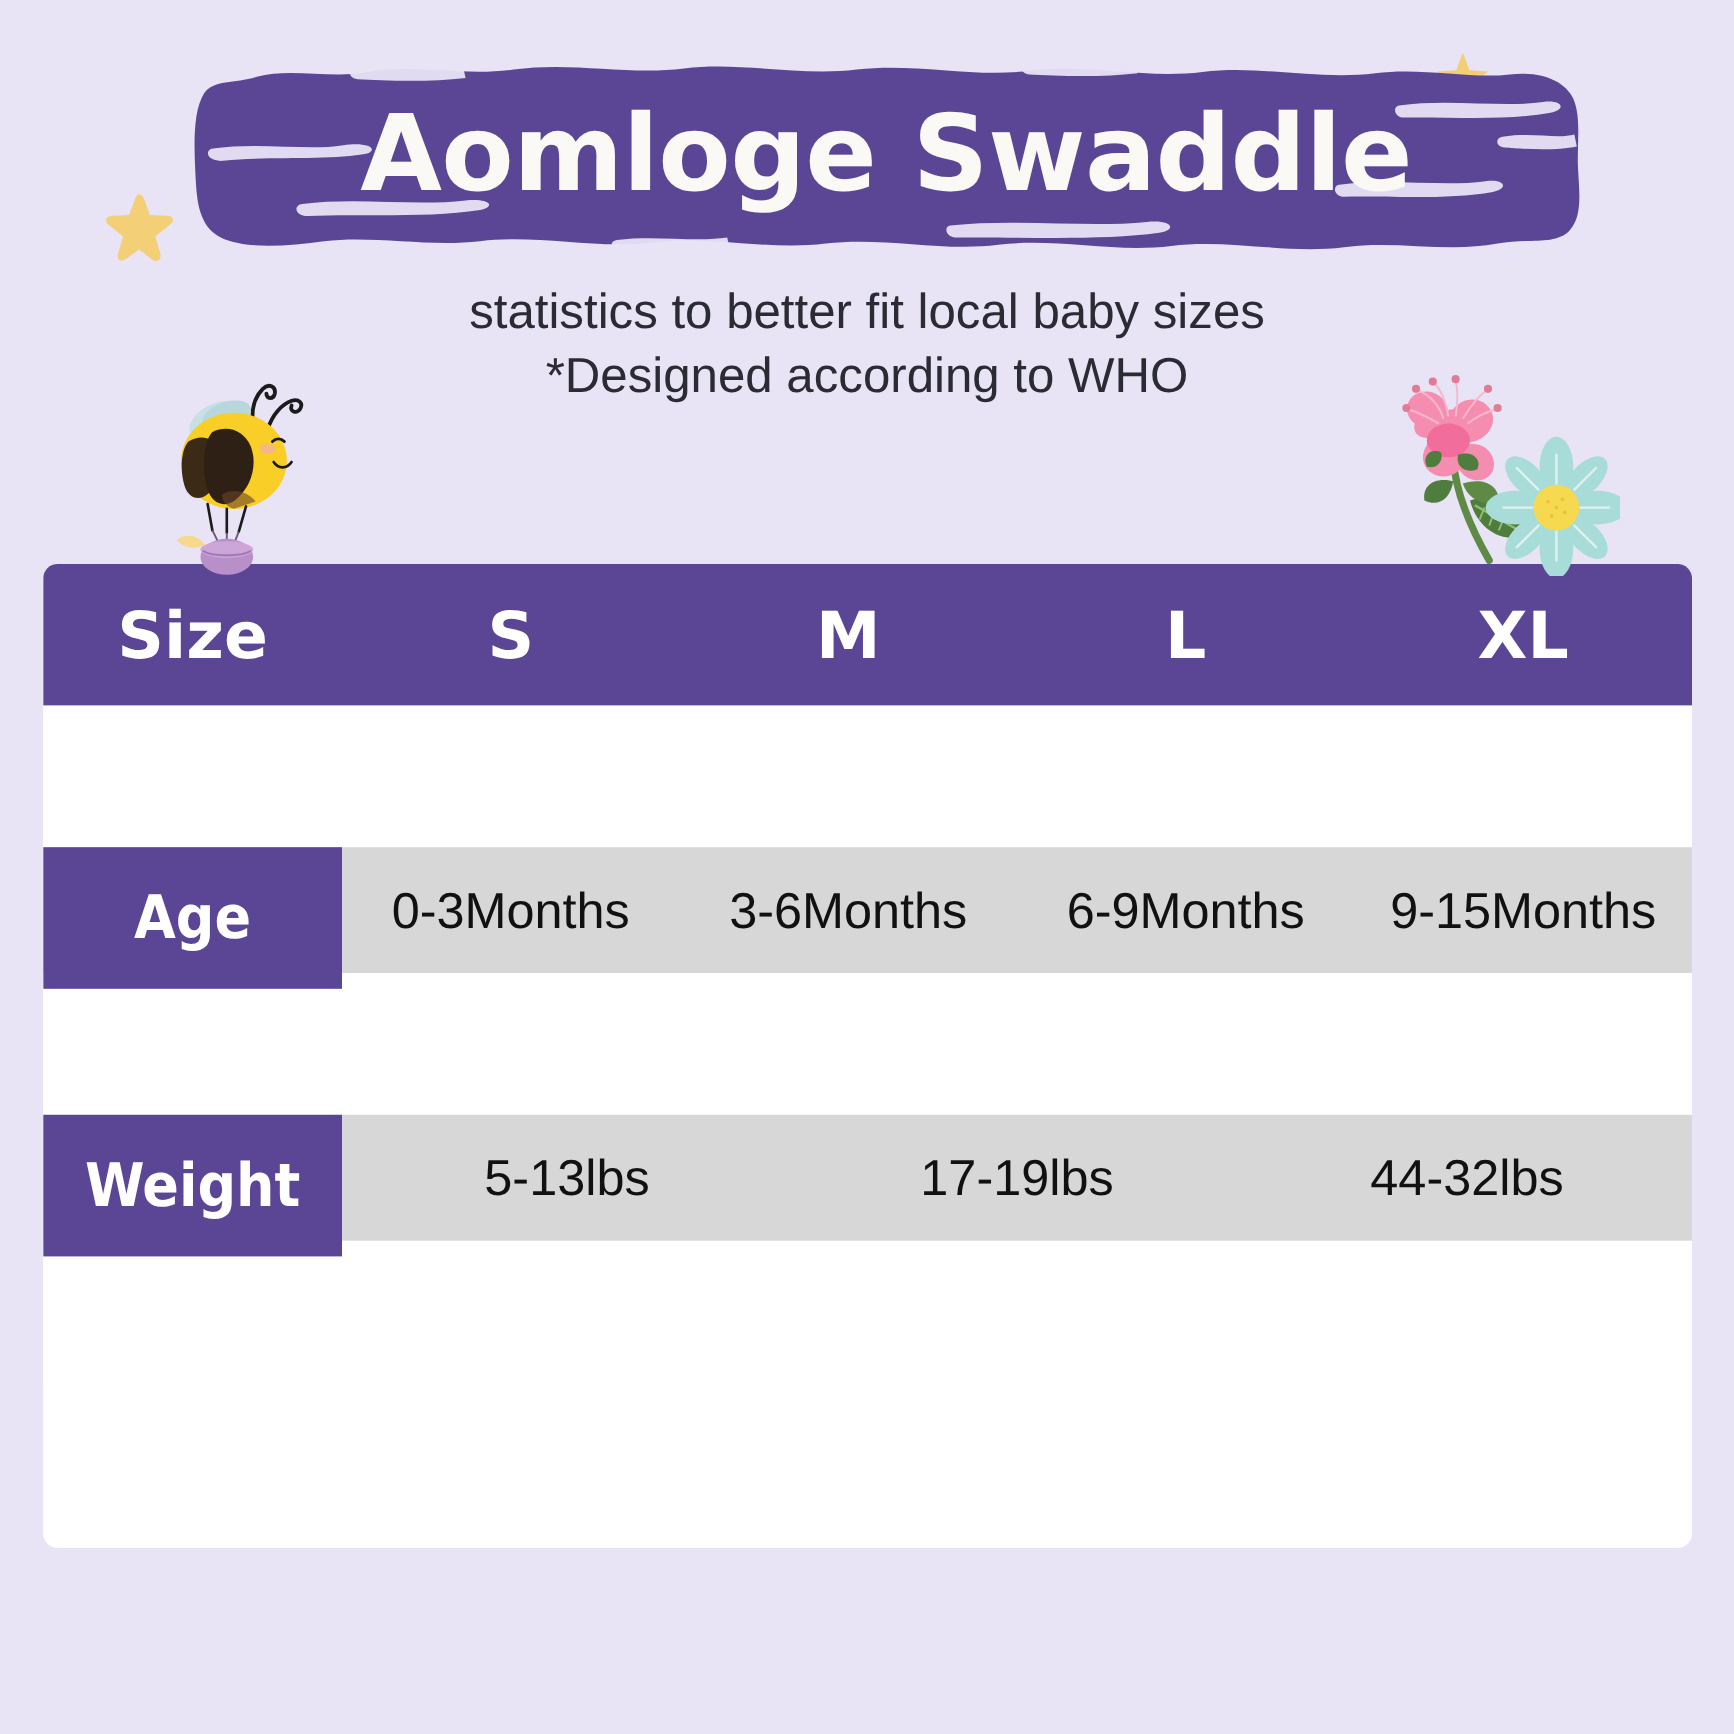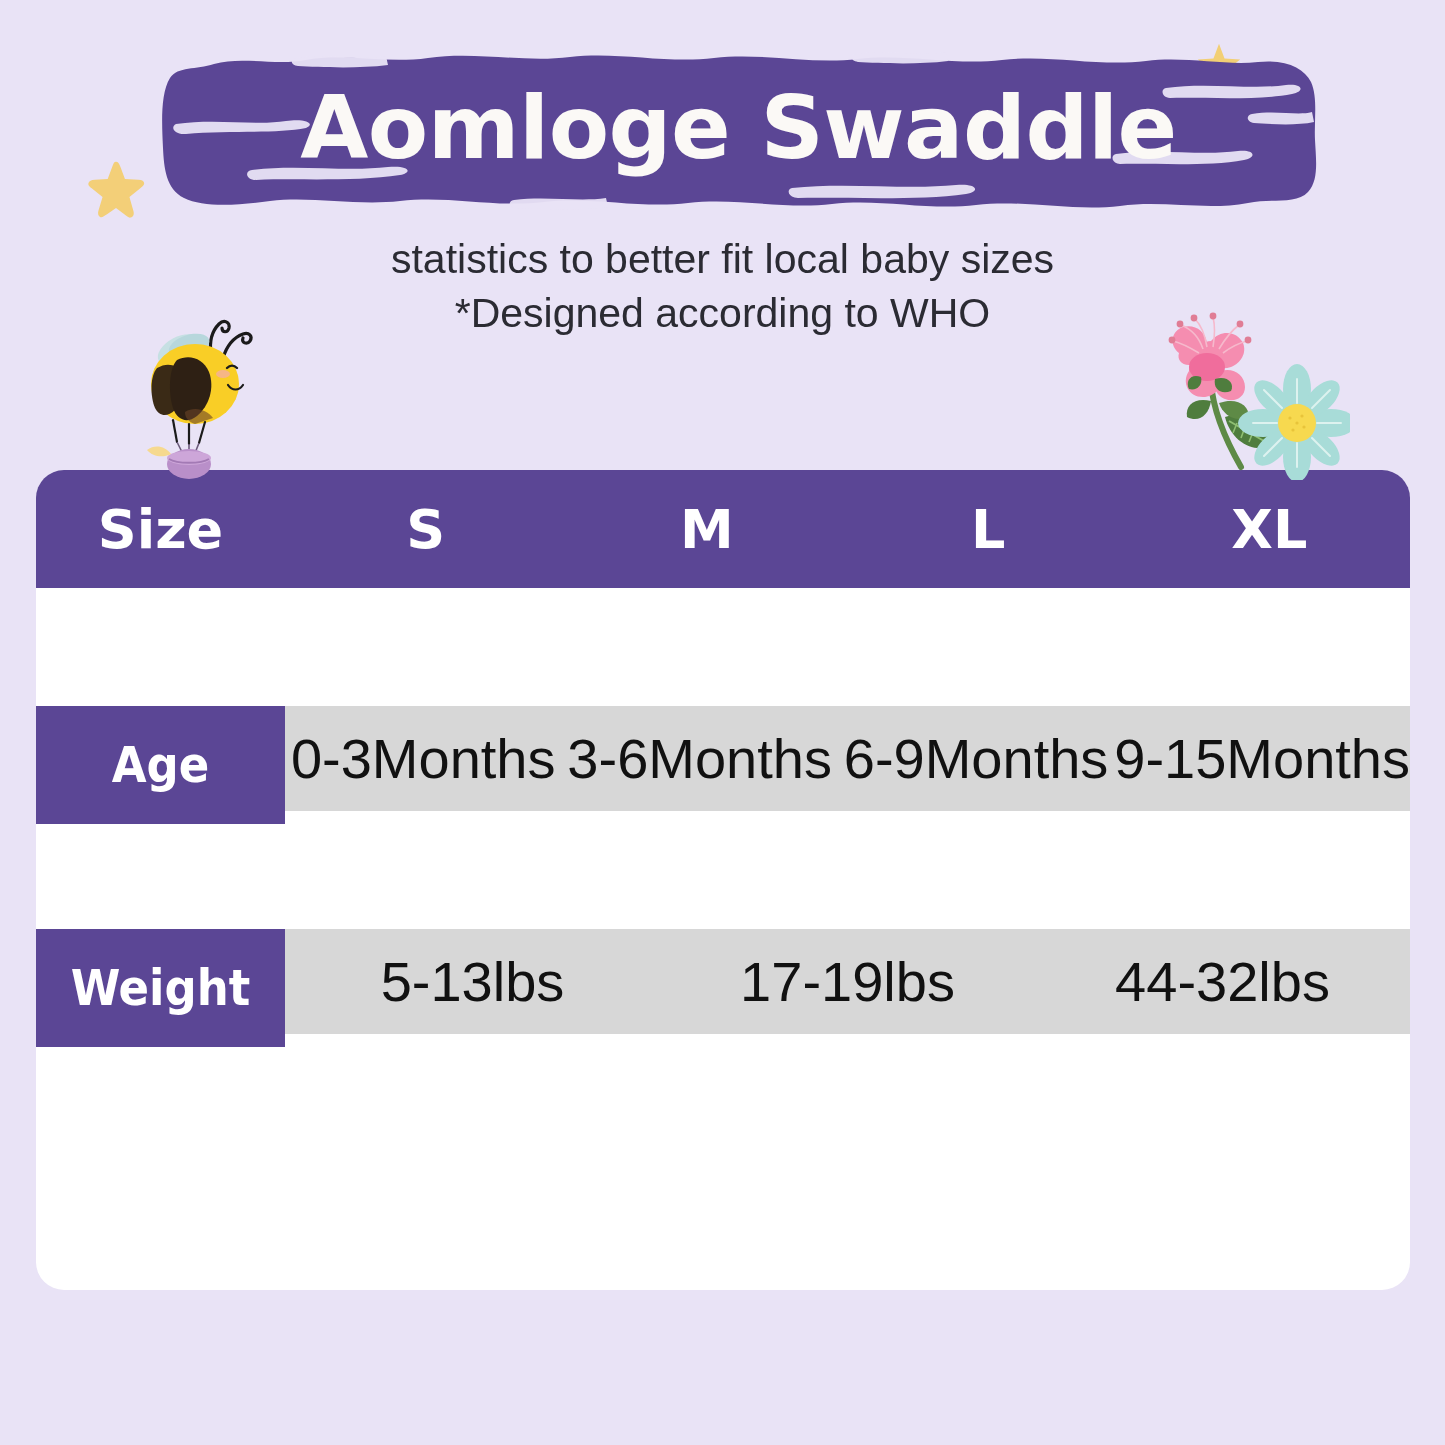--- a/index.html
+++ b/index.html
@@ -103,21 +103,21 @@
     z-index: 4;
   }
 
   
   .table {
     position: absolute;
     left: 36px;
     top: 470px;
     width: 1374px;
     height: 820px;
-    border-radius: 28px;
+    border-radius: 12px;
     overflow: hidden;
     background: #ffffff;
     z-index: 3;
   }
 
   .row {
     display: flex;
     width: 100%;
   }
 
@@ -176,21 +176,21 @@
     font-size: 54px;
     font-family: "DejaVu Sans", sans-serif;
   }
 
   .cell-data {
     flex: 1 1 0;
     display: flex;
     align-items: center;
     justify-content: center;
     color: #111111;
-    font-size: 56px;
+    font-size: 42px;
     font-family: "Liberation Sans", sans-serif;
     font-stretch: condensed;
     white-space: nowrap;
   }
 </style>
 </head>
 <body>
 
 <svg class="star-banner" viewBox="0 0 100 100">
   <path d="M50 4 L62 36 L96 38 L69 59 L79 93 L50 73 L21 93 L31 59 L4 38 L38 36 Z" fill="#f2cf75"></path>

